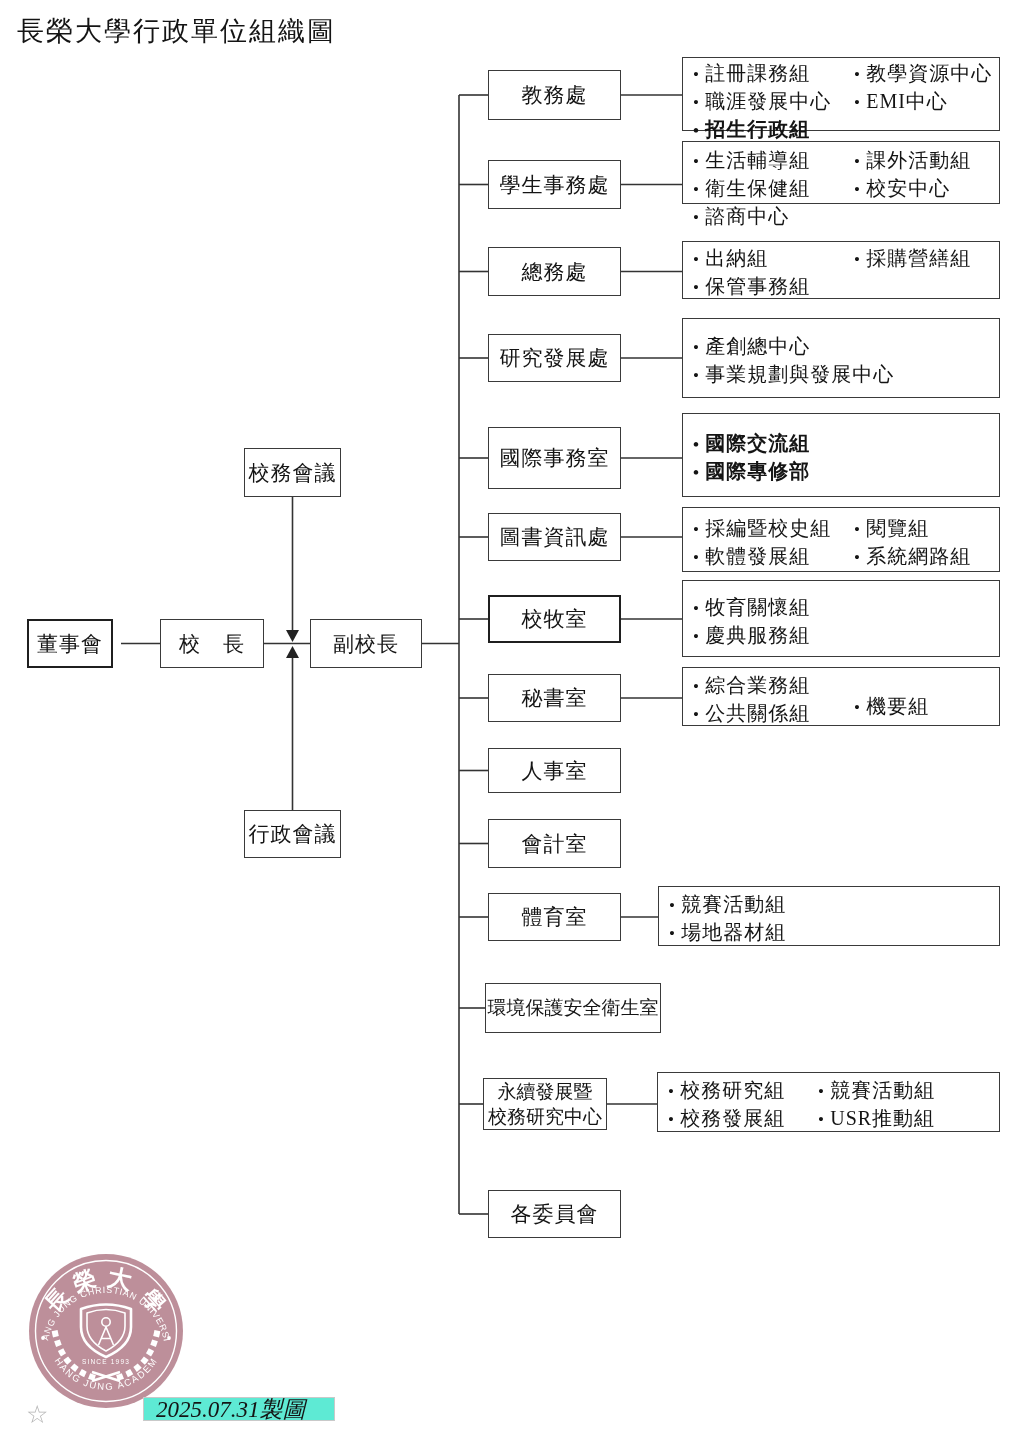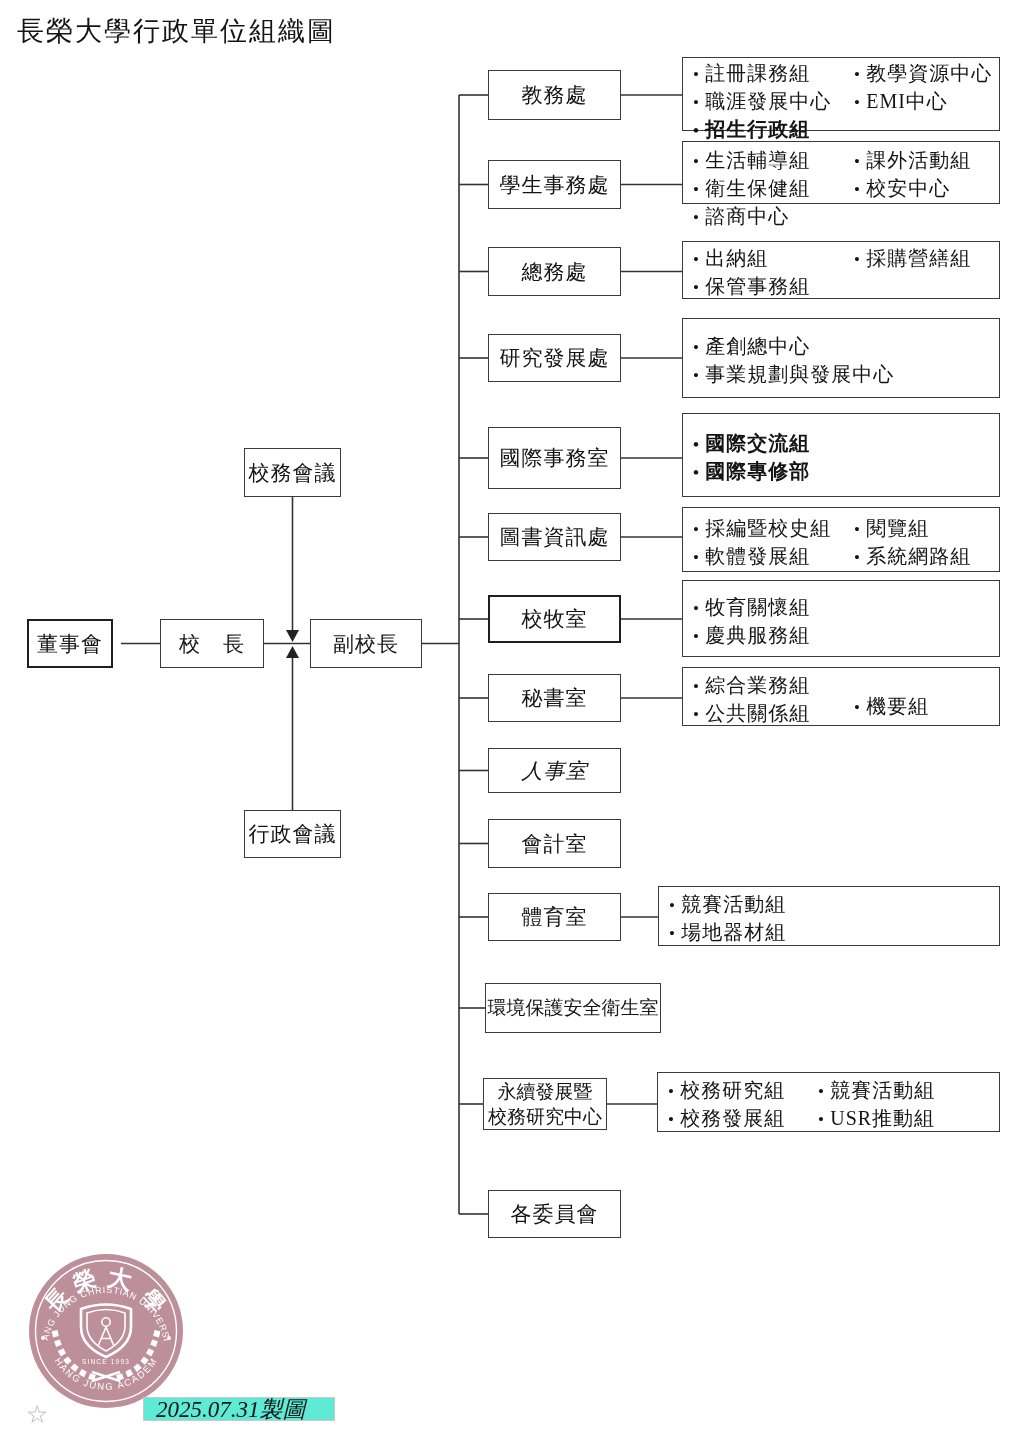--- a/index.html
+++ b/index.html
@@ -148,21 +148,21 @@
       <div class="box dept-box" style="left: 488px; top: 674px; width: 133px; height: 48px;">秘書室</div>
       <div class="box child-box" style="left: 682px; top: 667px; width: 318px; height: 59px;">
         <div class="col" style="left: 10px; top: 3.5px;">
           <div class="unit">綜合業務組</div>
           <div class="unit">公共關係組</div>
         </div>
         <div class="col" style="left: 171px; top: 3.5px; margin-top: 21px;">
           <div class="unit">機要組</div>
         </div>
       </div>
-      <div class="box dept-box" style="left: 488px; top: 748px; width: 133px; height: 45px; font-style: italic;">人事室</div>
+      <div class="box dept-box" style="left: 488px; top: 748px; width: 133px; height: 45px;">人事室</div>
       <div class="box dept-box" style="left: 488px; top: 819px; width: 133px; height: 49px;">會計室</div>
       <div class="box dept-box" style="left: 488px; top: 893px; width: 133px; height: 48px;">體育室</div>
       <div class="box child-box" style="left: 658px; top: 886px; width: 342px; height: 60px;">
         <div class="col" style="left: 10px; top: 4px;">
           <div class="unit">競賽活動組</div>
           <div class="unit">場地器材組</div>
         </div>
       </div>
       <div class="box dept-box narrowfit" style="left: 485px; top: 983px; width: 176px; height: 50px;">環境保護安全衛生室</div>
       <div class="box dept-box small" style="left: 483px; top: 1078px; width: 124px; height: 52px;">永續發展暨

